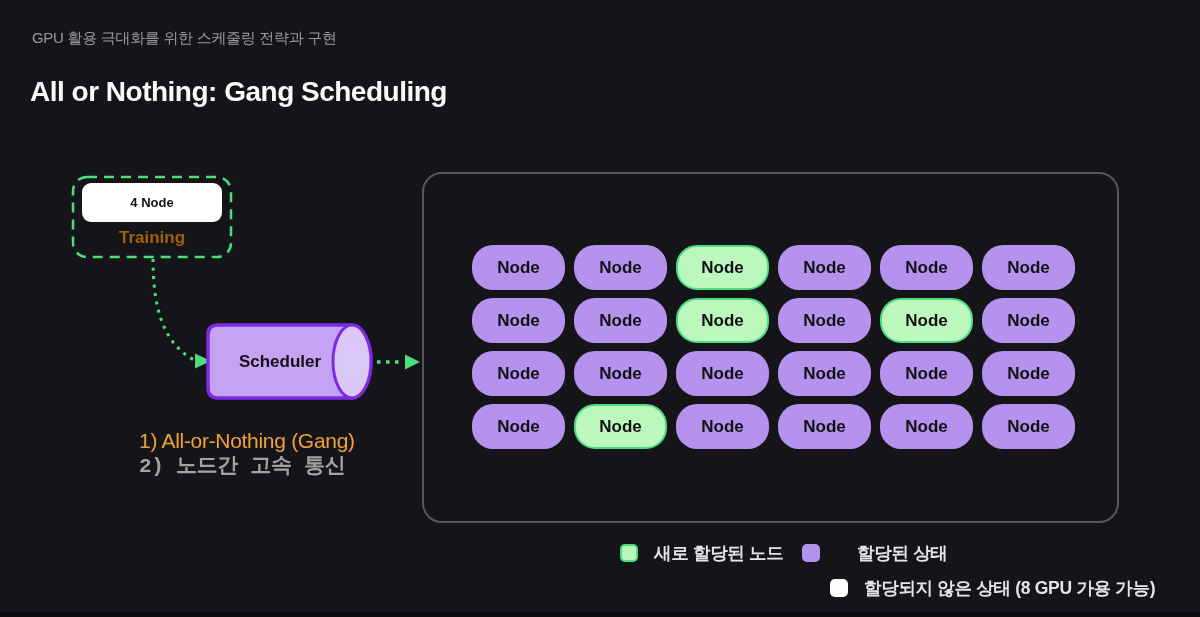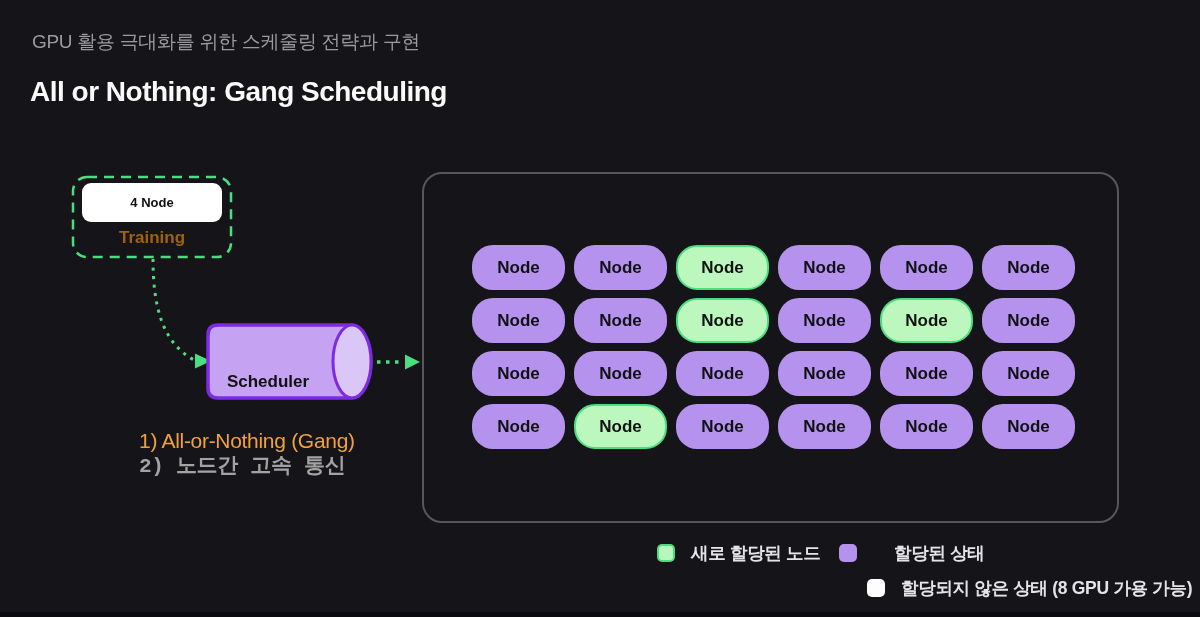--- a/index.html
+++ b/index.html
@@ -8,21 +8,21 @@
     position: relative;
     background: #151519;
     font-family: "Liberation Sans", sans-serif;
     overflow: hidden;
   }
   .abs { position: absolute; }
 
   
   .subtitle {
     left: 32px; top: 29px;
-    font-size: 19px; font-weight: 500;
+    font-size: 15px; font-weight: 500;
     color: #9b9b9f; letter-spacing: -0.3px;
   }
   .title {
     left: 30px; top: 76px;
     font-size: 28px; font-weight: 800;
     color: #fafafa; letter-spacing: -0.5px;
   }
 
   
   .diagram-svg { left: 0; top: 0; pointer-events: none; }
@@ -35,23 +35,23 @@
     font-size: 13px; font-weight: 700; color: #111114;
   }
   .job-caption {
     left: 82px; top: 228px; width: 140px;
     text-align: center;
     font-size: 17px; font-weight: 700; color: #a16207;
   }
 
   
   .scheduler-label {
-    left: 200px; top: 325px; width: 136px; height: 73px;
+    left: 212px; top: 325px; width: 136px; height: 73px;
     display: flex; align-items: center; justify-content: center;
-    font-size: 17px; font-weight: 700; color: #111114; margin-top: 20px;
+    font-size: 17px; font-weight: 700; color: #111114;
   }
 
   
   .notes { left: 139px; top: 428px; line-height: 26px; white-space: nowrap; }
   .note-1 { font-size: 21px; font-weight: 400; color: #f0a13c; letter-spacing: -0.3px; }
   .note-2 { font-size: 21px; font-weight: 700; color: #a3a3a3; letter-spacing: -0.3px; font-family: Liberation Mono, monospace; }
 
   
   .cluster-panel {
     left: 422px; top: 172px; width: 697px; height: 351px;
@@ -70,21 +70,20 @@
     display: flex; align-items: center; justify-content: center;
     font-size: 17px; font-weight: 700; color: #111114;
   }
   .node.allocated { background: #b492ee; }
   .node.new { background: #bcf7bd; border: 2.5px solid #4ade80; }
 
   
   .legend-item {
     display: flex; align-items: center; gap: 16px;
     white-space: nowrap;
-    margin-left: 37px;
   }
   .legend-label {
     font-size: 17.5px; font-weight: 700; color: #e4e4e6; letter-spacing: -0.3px;
   }
   .swatch { width: 18px; height: 18px; border-radius: 5px; flex: 0 0 auto; }
   .swatch-new { background: #b9f6bc; border: 2.5px solid #4ade80; }
   .swatch-allocated { background: #b492ee; }
   .swatch-free { background: #fdfdfd; }
   .legend-1 { left: 620px; top: 541px; }
   .legend-2 { left: 802px; top: 541px; gap: 37px; }

